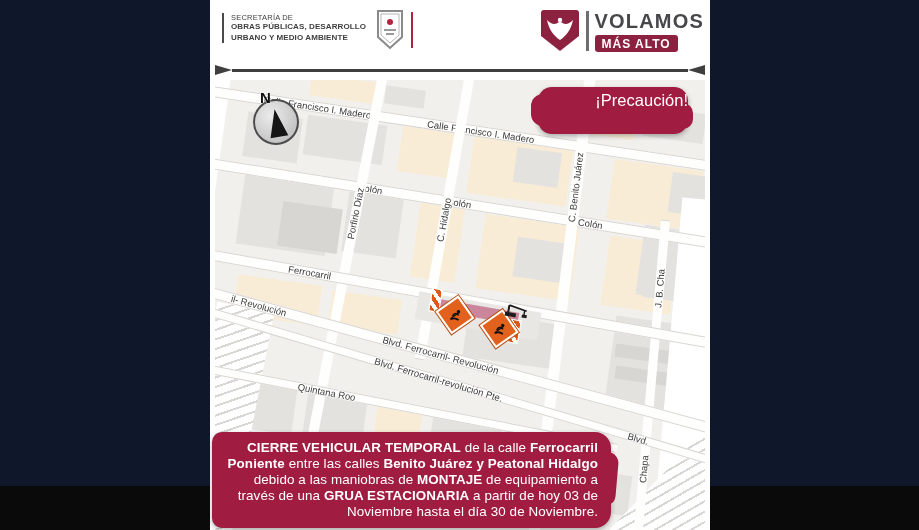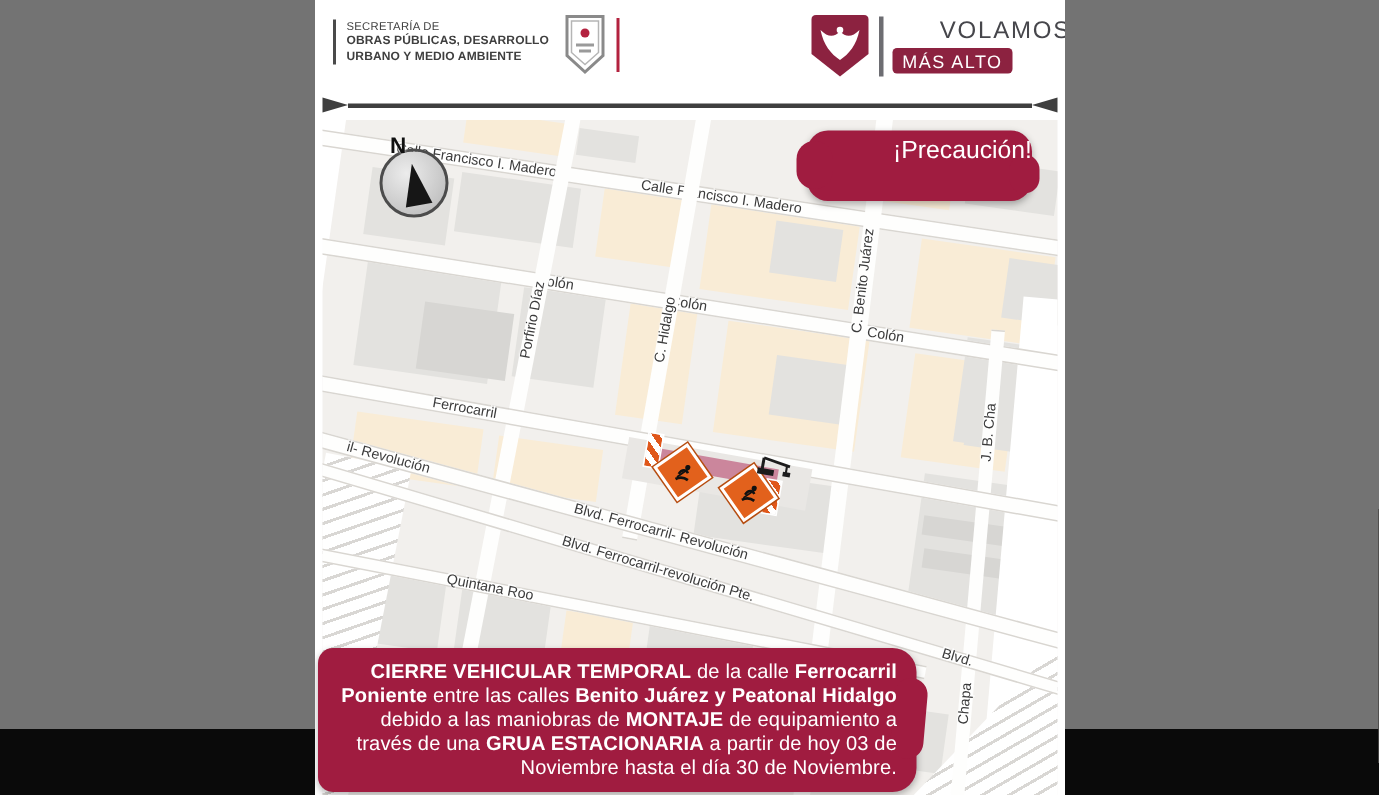--- a/index.html
+++ b/index.html
@@ -1,35 +1,35 @@
 <!DOCTYPE html>
 <html><head>
 <meta charset="utf-8">
 <style>
   * { margin:0; padding:0; box-sizing:border-box; }
   html,body { width:919px; height:530px; background:#0a0a0a; overflow:hidden;
     font-family:"Liberation Sans", sans-serif; }
-  .stage { position:relative; width:919px; height:486px; background:#737373;padding-left:12px; }
+  .stage { position:relative; width:919px; height:486px; background:#0f172a;padding-left:12px; }
   .card { position:absolute; left:210px; top:0; width:500px; height:530px; background:#ffffff; overflow:hidden; }
 
   
   .hd-left { position:absolute; left:12px; top:13px; border-left:2px solid #4a4a4a; padding-left:7px; color:#3f3f3f; }
   .hd-left .l1 { font-size:7.5px; font-weight:500; letter-spacing:.2px; }
   .hd-left .l2, .hd-left .l3 { font-size:8px; font-weight:700; letter-spacing:.1px; line-height:10.5px; }
   .hd-center { position:absolute; left:165px; top:9px; display:flex; align-items:center; gap:6px; }
   .hd-center .shield { width:30px; height:42px; }
   .hd-center .reddiv { width:1.5px; height:36px; background:#b3223f; }
   .gov-row { font-size:6.5px; font-weight:700; color:#5a5a5a; letter-spacing:.3px; white-space:nowrap; }
   .gov-row .yrs { color:#a3a3a3; font-weight:400; }
   .city { font-size:20px; font-weight:800; color:#58595b; letter-spacing:2px; margin-top:1px; }
   .hd-right { position:absolute; left:330px; top:8px; display:flex; align-items:center; gap:6px; }
   .hd-right .bshield { width:40px; height:46px; }
   .hd-right .graydiv { width:2.5px; height:40px; background:#6d6d72; }
-  .volamos { font-size:16px; font-weight:400; color:#46464b; letter-spacing:1.2px;margin-left:32px; }
-  .masalto { display:inline-block; margin-top:2px; background:#8c2240; color:#fff; font-size:12px; font-weight:400;
+  .volamos { font-size:20px; font-weight:700; color:#46464b; letter-spacing:1.2px; }
+  .masalto { display:inline-block; margin-top:2px; background:#8c2240; color:#fff; font-size:12px; font-weight:700;
     letter-spacing:1px; padding:1.5px 7px; border-radius:3px; }
 
   
   .sep { position:absolute; left:5px; top:64px; width:490px; height:12px; display:flex; align-items:center; }
   .sep .tri-l { width:0; height:0; border-top:5px solid transparent; border-bottom:5px solid transparent; border-left:17px solid #3f3f3f; }
   .sep .bar { flex:1; height:3px; background:#3f3f3f; }
   .sep .tri-r { width:0; height:0; border-top:5px solid transparent; border-bottom:5px solid transparent; border-right:17px solid #3f3f3f; }
 
   
   .map { position:absolute; left:5px; top:80px; width:490px; height:450px; background:#fff; overflow:hidden; }

